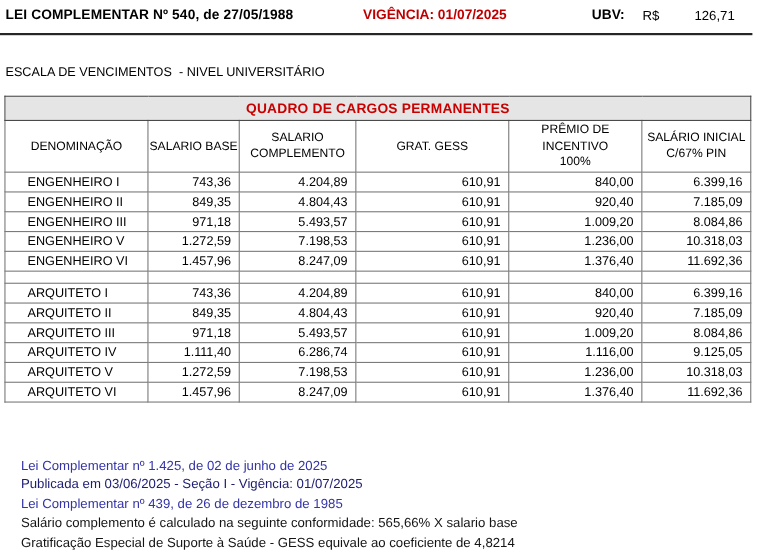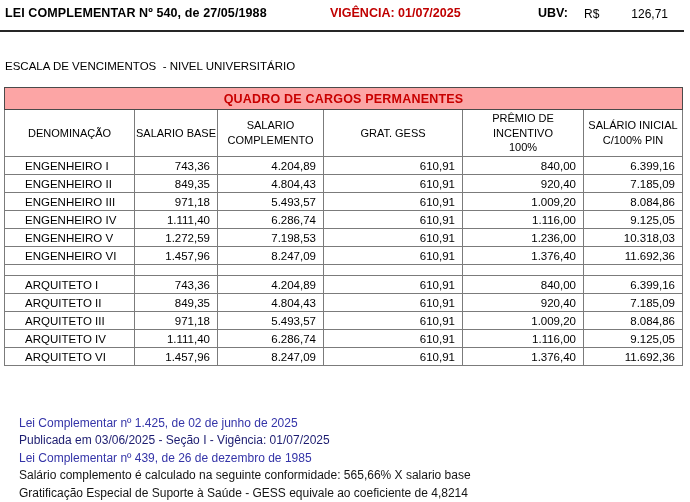--- a/index.html
+++ b/index.html
@@ -17,21 +17,21 @@
   .subtitle{position:absolute;left:5px;top:60px;font-size:11.5px;white-space:pre;text-align:center;}
 
   
   .salary-table{
     position:absolute;left:4px;top:87px;width:679px;
     border-collapse:collapse;table-layout:fixed;font-size:11.5px;
     border:1.5px solid #4a4a4a;
   }
   .salary-table td,.salary-table th{border:1px solid #7b7b7b;padding:0;overflow:hidden;}
   .table-title-row td{
-    background:#fca5a5;color:#c80000;font-weight:bold;font-size:12.5px;
+    background:#e5e5e5;color:#c80000;font-weight:bold;font-size:12.5px;
     text-align:center;height:21px;letter-spacing:.2px;border-color:#4a4a4a;
   }
   .salary-table th{
     font-weight:normal;font-size:11px;text-align:center;vertical-align:middle;
     height:46px;line-height:1.32;white-space:pre-line;background:#fff;
   }
   tr.data-row{height:18px;}
   tr.data-row td.denom{text-align:left;padding-left:20px;}
   tr.data-row td.num{text-align:right;padding-right:7px;padding-left:13px;}
   tr.spacer-row{height:11px;}
@@ -70,21 +70,21 @@
     <tr>
         <th>DENOMINAÇÃO</th>
         <th>SALARIO BASE</th>
         <th>SALARIO
 COMPLEMENTO</th>
         <th>GRAT. GESS</th>
         <th>PRÊMIO DE
 INCENTIVO
 100%</th>
         <th>SALÁRIO INICIAL
-C/100% PIN</th>
+C/67% PIN</th>
       </tr>
   <tr class="data-row">
         <td class="denom">ENGENHEIRO I</td>
         <td class="num">743,36</td>
         <td class="num">4.204,89</td>
         <td class="num">610,91</td>
         <td class="num">840,00</td>
         <td class="num">6.399,16</td>
       </tr>
       <tr class="data-row">
@@ -95,28 +95,20 @@
         <td class="num">920,40</td>
         <td class="num">7.185,09</td>
       </tr>
       <tr class="data-row">
         <td class="denom">ENGENHEIRO III</td>
         <td class="num">971,18</td>
         <td class="num">5.493,57</td>
         <td class="num">610,91</td>
         <td class="num">1.009,20</td>
         <td class="num">8.084,86</td>
-      </tr>
-      <tr class="data-row">
-        <td class="denom">ENGENHEIRO IV</td>
-        <td class="num">1.111,40</td>
-        <td class="num">6.286,74</td>
-        <td class="num">610,91</td>
-        <td class="num">1.116,00</td>
-        <td class="num">9.125,05</td>
       </tr>
       <tr class="data-row">
         <td class="denom">ENGENHEIRO V</td>
         <td class="num">1.272,59</td>
         <td class="num">7.198,53</td>
         <td class="num">610,91</td>
         <td class="num">1.236,00</td>
         <td class="num">10.318,03</td>
       </tr>
       <tr class="data-row">
@@ -161,20 +153,28 @@
       </tr>
       <tr class="data-row">
         <td class="denom">ARQUITETO IV</td>
         <td class="num">1.111,40</td>
         <td class="num">6.286,74</td>
         <td class="num">610,91</td>
         <td class="num">1.116,00</td>
         <td class="num">9.125,05</td>
       </tr>
       <tr class="data-row">
+        <td class="denom">ARQUITETO V</td>
+        <td class="num">1.272,59</td>
+        <td class="num">7.198,53</td>
+        <td class="num">610,91</td>
+        <td class="num">1.236,00</td>
+        <td class="num">10.318,03</td>
+      </tr>
+      <tr class="data-row">
         <td class="denom">ARQUITETO VI</td>
         <td class="num">1.457,96</td>
         <td class="num">8.247,09</td>
         <td class="num">610,91</td>
         <td class="num">1.376,40</td>
         <td class="num">11.692,36</td>
       </tr>
     </tbody>
 </table>
 

